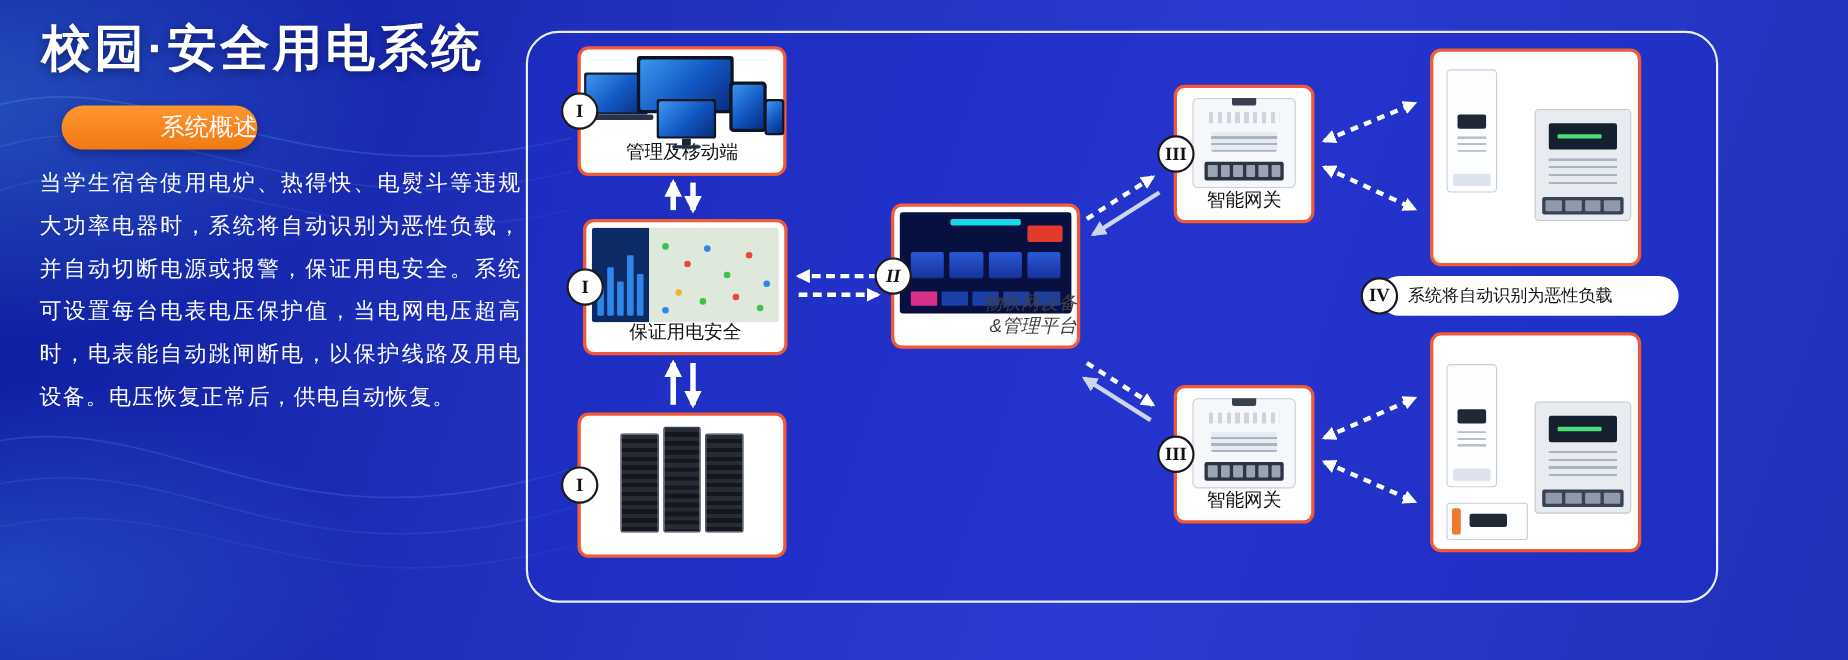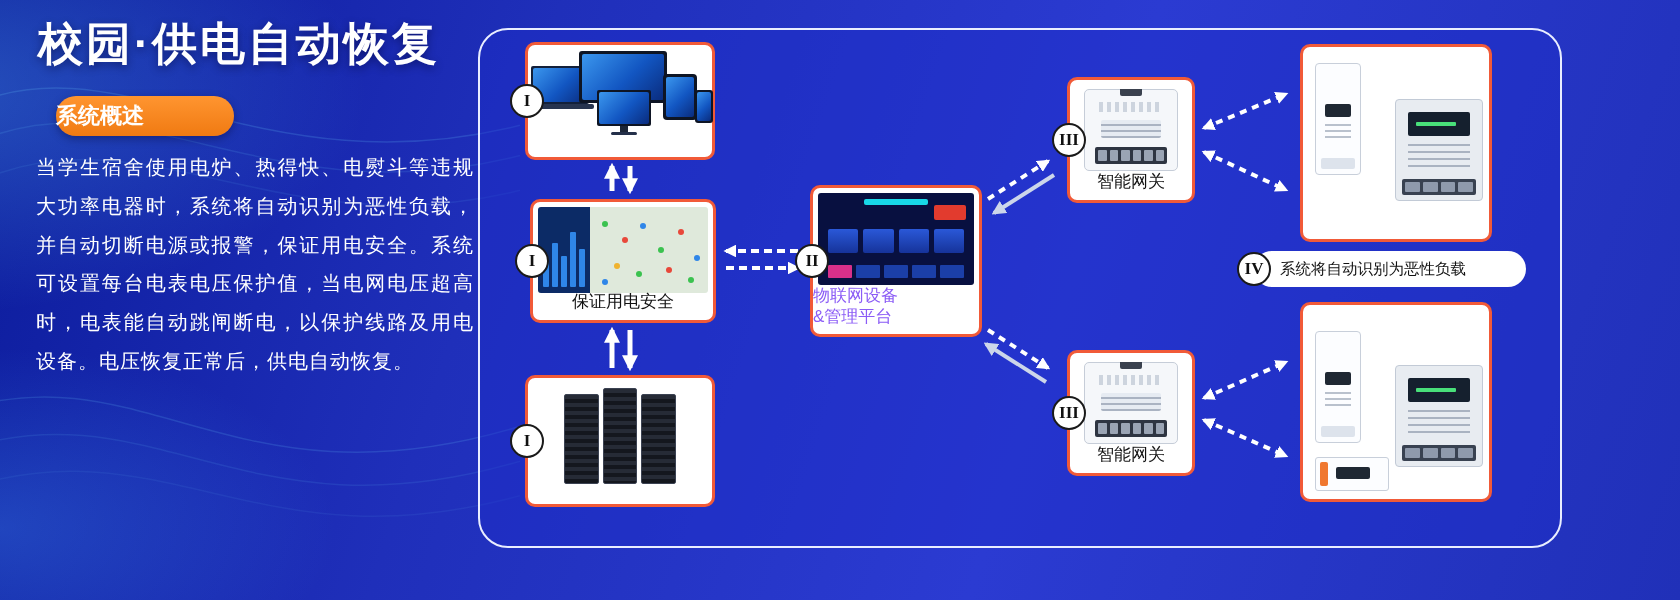--- a/index.html
+++ b/index.html
@@ -11,37 +11,37 @@
       radial-gradient(700px 360px at -4% 15%, rgba(90,190,255,.33), transparent 62%),
       radial-gradient(560px 300px at 0% 88%, rgba(70,160,255,.28), transparent 60%),
       linear-gradient(108deg, #0c1c9c 0%, #1f2fba 30%, #2b3bd2 62%, #2030b8 100%);
   }
 
   .waves { position:absolute; left:0; top:0; pointer-events:none; }
 
   
   .title { position:absolute; left:38px; top:14px; color:#fff; font-size:45px; font-weight:bold;
            letter-spacing:3px; text-shadow:0 3px 8px rgba(0,0,40,.45); }
-  .badge { position:absolute; left:56px; top:96px; width:178px; height:40px; line-height:40px; text-align:left;
-           background:linear-gradient(180deg,#ff9530,#f07a12); color:#fff; font-size:22px; font-weight:bold;
+  .badge { position:absolute; left:56px; top:96px; width:178px; height:40px; line-height:40px; text-align:right;
+           background:linear-gradient(180deg,#ff9530,#f07a12); color:#fff; font-size:22px; font-weight:normal;
            border-radius:20px; box-shadow:0 3px 8px rgba(0,0,40,.35); }
   .desc { position:absolute; left:36px; top:148px; width:438px; color:#fff; font-size:20px;
           line-height:38.8px; letter-spacing:1px; text-align:justify; }
 
   
   .panel { position:absolute; left:478px; top:28px; width:1084px; height:520px;
            border:2px solid #e9eeff; border-radius:30px; background:rgba(28,44,200,.45); }
 
   .node { position:absolute; background:#fff; border:3px solid #f15a38; border-radius:10px; }
   .numeral { position:absolute; left:-18px; top:50%; transform:translateY(-50%); width:34px; height:34px;
              background:#fff; border:2px solid #1a1a1a; border-radius:50%; color:#111;
              font-family:"Liberation Serif","DejaVu Serif",serif; font-size:17px; font-weight:bold;
              display:flex; align-items:center; justify-content:center; z-index:3; }
   .lbl  { position:absolute; left:0; right:0; bottom:7px; text-align:center; color:#111; font-size:17px; }
-  .lbl2 { position:absolute; left:0; right:0; bottom:7px; text-align:left; color:#8b5cf6; font-size:17px; line-height:21px; }
+  .lbl2 { position:absolute; left:16px; right:0; bottom:7px; text-align:right; color:#404040; font-size:17px; line-height:21px; }
 
   .ill { position:absolute; }
 
   
   .devgroup { left:3px; top:5px; width:184px; height:80px; }
   .devgroup .scr { width:100%; height:100%; background:linear-gradient(135deg,#3b97ee,#1256c2 55%,#0a2c7e); border-radius:2px; }
   .laptop { position:absolute; left:0; top:16px; width:58px; height:38px; background:#13203a; padding:2px; border-radius:2px; }
   .laptop::after { content:""; position:absolute; left:-5px; top:38px; width:68px; height:5px; background:#27344f; border-radius:2px; }
   .monitor-big { position:absolute; left:48px; top:1px; width:88px; height:52px; background:#0e1524; padding:3px; border-radius:3px; }
   .monitor-big::after { content:""; position:absolute; left:50%; top:52px; transform:translateX(-50%); width:10px; height:8px; background:#1c2638; }
@@ -121,21 +121,21 @@
     <g fill="none" stroke="#6fd2ff">
       <path d="M-40,110 C120,30 260,200 540,120" stroke-opacity="0.18" stroke-width="1.5"></path>
       <path d="M-40,150 C130,60 270,230 540,150" stroke-opacity="0.13" stroke-width="1.5"></path>
       <path d="M-40,190 C140,95 280,260 540,185" stroke-opacity="0.09" stroke-width="1.5"></path>
       <path d="M-40,410 C150,350 240,520 540,420" stroke-opacity="0.16" stroke-width="1.5"></path>
       <path d="M-40,450 C160,385 250,550 540,455" stroke-opacity="0.11" stroke-width="1.5"></path>
       <path d="M-40,490 C170,420 260,575 540,490" stroke-opacity="0.08" stroke-width="1.5"></path>
     </g>
   </svg>
 
-  <h1 class="title">校园·供电自动恢复</h1>
+  <h1 class="title">校园·安全用电系统</h1>
   <div class="badge">系统概述</div>
   <p class="desc">当学生宿舍使用电炉、热得快、电熨斗等违规大功率电器时，系统将自动识别为恶性负载，并自动切断电源或报警，保证用电安全。系统可设置每台电表电压保护值，当电网电压超高时，电表能自动跳闸断电，以保护线路及用电设备。电压恢复正常后，供电自动恢复。</p>
 
   <div class="panel">
 
     <div class="node" style="left:45px;top:12px;width:190px;height:118px;">
       <span class="numeral">I</span>
       <div class="ill devgroup">
         <div class="laptop">
             <div class="scr"></div>
@@ -146,20 +146,21 @@
         <div class="tablet">
             <div class="scr"></div>
           </div>
         <div class="monitor-sm">
             <div class="scr"></div>
           </div>
         <div class="phone">
             <div class="scr"></div>
           </div>
       </div>
+      <div class="lbl">管理及移动端</div>
     </div>
 
     <div class="node" style="left:50px;top:169px;width:186px;height:124px;">
       <span class="numeral">I</span>
       <div class="ill dash">
         <div class="dash-side">
           <span style="height:35%"></span>
             <span style="height:60%"></span>
             <span style="height:42%"></span>
             <span style="height:74%"></span>
@@ -182,21 +183,21 @@
 
     <div class="node" style="left:45px;top:345px;width:190px;height:132px;">
       <span class="numeral">I</span>
       <div class="ill servers">
         <div class="tower"></div>
         <div class="tower mid"></div>
         <div class="tower"></div>
       </div>
     </div>
 
-    <div class="node" style="left:330px;top:155px;width:172px;height:152px;">
+    <div class="node" style="left:330px;top:155px;width:172px;height:132px;font-style:italic;">
       <span class="numeral">II</span>
       <div class="ill iot">
         <div class="iot-title"></div>
         <div class="iot-tag"></div>
         <div class="iot-tiles">
             <span></span>
             <span></span>
             <span></span>
             <span></span>
           </div>

